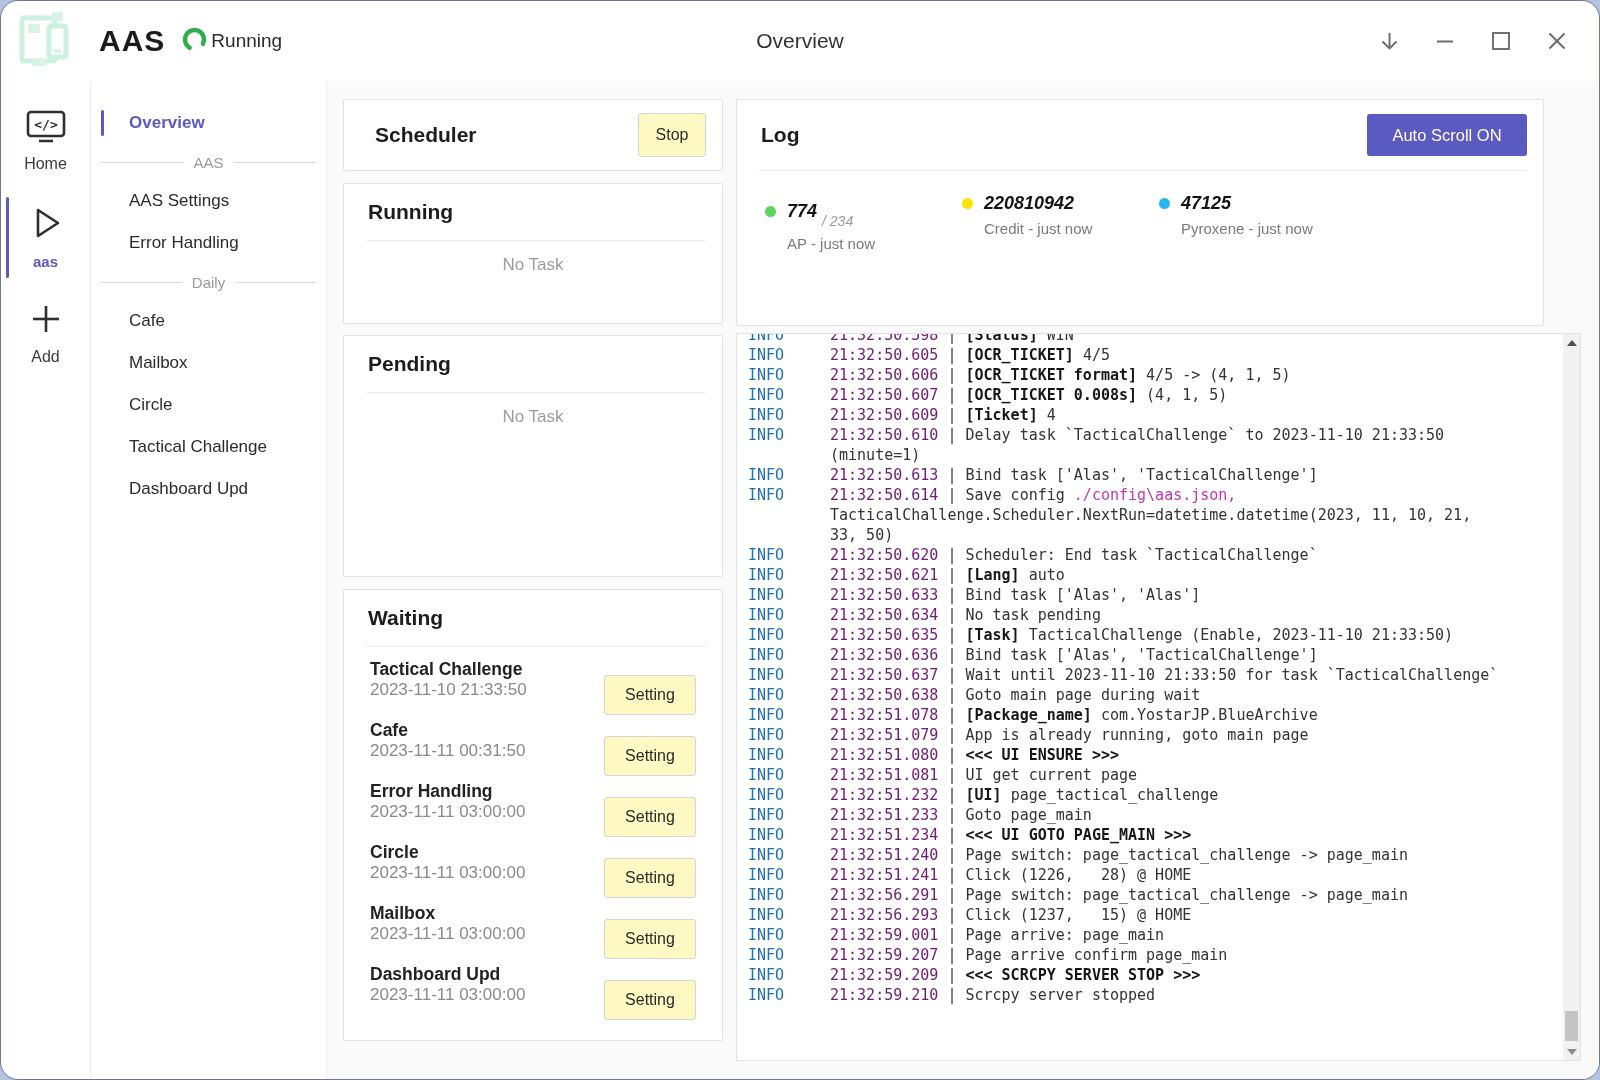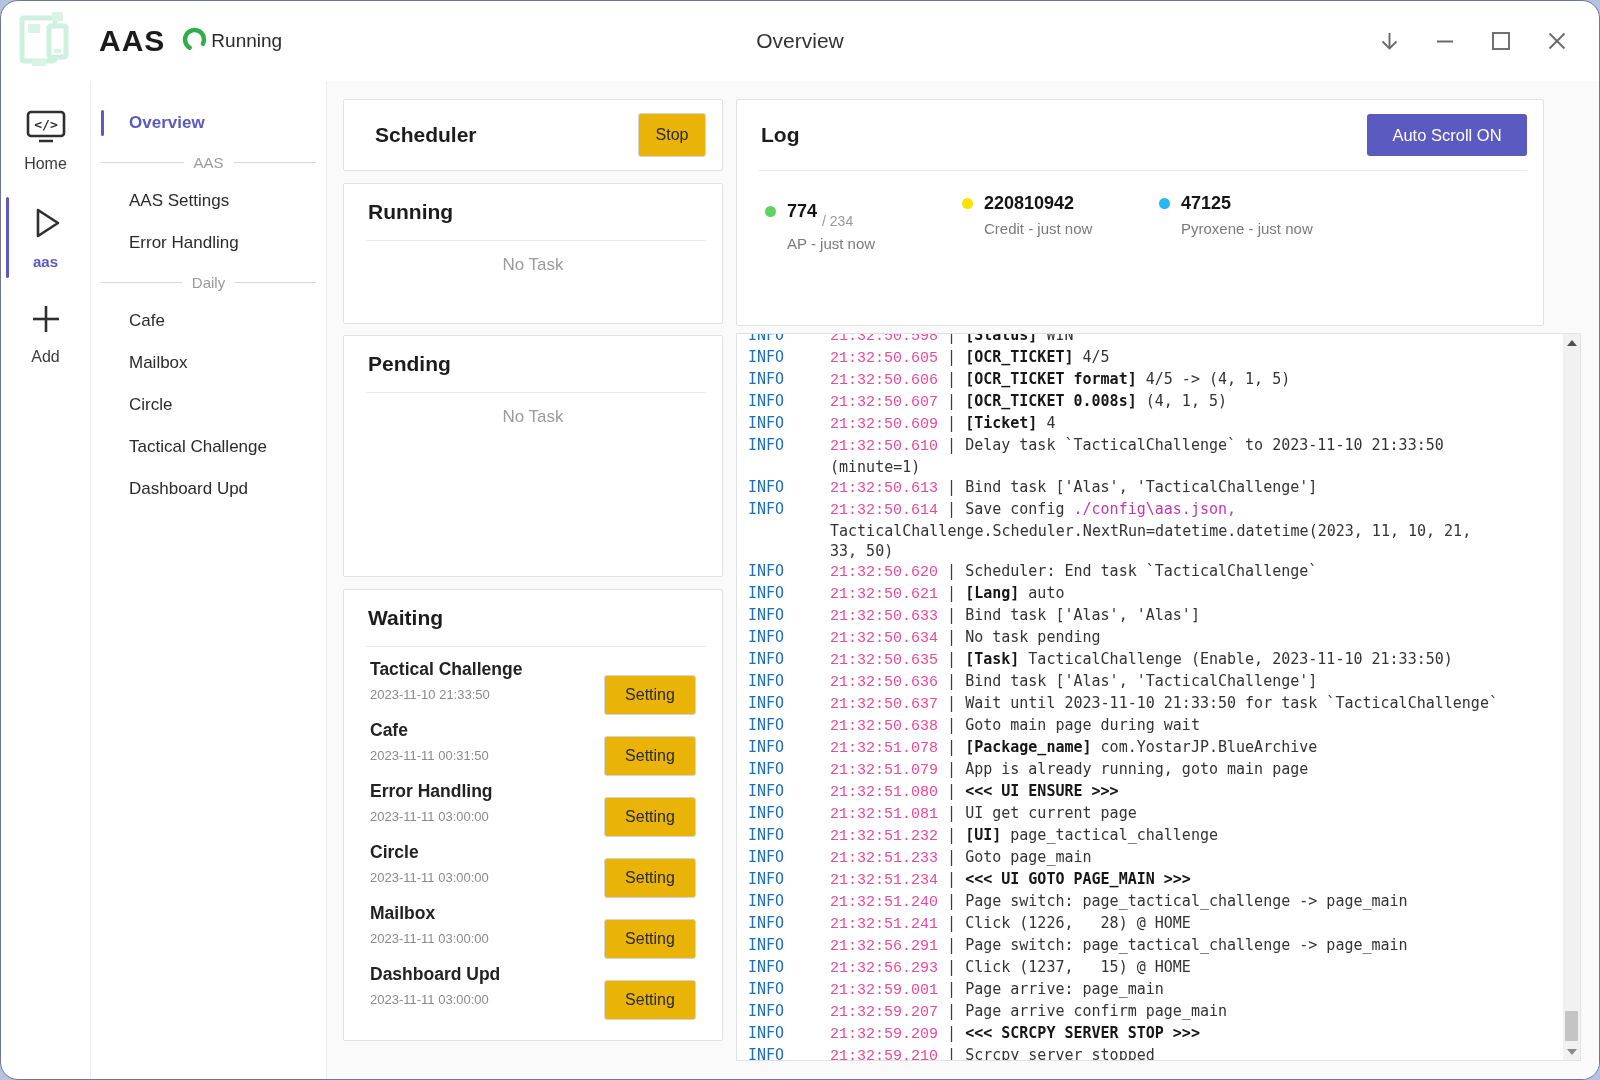--- a/index.html
+++ b/index.html
@@ -46,53 +46,53 @@
   .col-right { flex: 1; display: flex; flex-direction: column; min-width: 0; }
 
   .card { background: #fff; border: 1px solid #e2e2e2; border-radius: 2px; }
   .card-head { height: 56px; display: flex; align-items: center; padding-left: 24px;
                font-size: 21px; font-weight: bold; color: #1c1c1c; }
   .card-divider { height: 1px; background: #ebebeb; margin: 0 16px 0 22px; }
   .no-task { text-align: center; color: #9b9b9b; font-size: 17px; margin-top: 14px; }
 
   .scheduler-card { height: 72px; display: flex; align-items: center; padding: 0 16px 0 24px; margin-bottom: 12px; }
   .scheduler-title { font-size: 21px; font-weight: bold; color: #1c1c1c; flex: 1; margin-left: 7px; }
-  .btn-outline { background: #eab308; border: 1px solid #d4d4d4; border-radius: 3px; font-size: 16px;
+  .btn-outline { background: #fef9c3; border: 1px solid #d4d4d4; border-radius: 3px; font-size: 16px;
                  color: #2b2b2b; font-family: inherit; cursor: pointer; }
   .stop-btn { width: 68px; height: 44px; }
 
   .running-card { height: 141px; margin-bottom: 11px; }
   .pending-card { height: 242px; margin-bottom: 12px; }
   .waiting-card { height: 452px; }
 
   .waiting-list { padding-top: 10px; }
   .wait-row { height: 61px; position: relative; padding-left: 26px; }
   .wait-name { font-size: 17.5px; font-weight: bold; color: #222; padding-top: 2px; }
-  .wait-time { font-size: 13px; color: #8a8a8a; margin-top: 7px; }
+  .wait-time { font-size: 17px; color: #8a8a8a; }
   .setting-btn { position: absolute; right: 26px; top: 18px; width: 92px; height: 40px; }
 
   .log-card { height: 227px; margin-bottom: 7px; margin-right: 37px; }
   .log-head { height: 70px; display: flex; align-items: center; padding: 0 16px 0 24px; }
   .log-title { font-size: 21px; font-weight: bold; color: #1c1c1c; flex: 1; }
   .autoscroll-btn { width: 160px; height: 42px; background: #5b5ac1; color: #fff; border: none; border-radius: 3px;
                     font-size: 16.5px; font-family: inherit; cursor: pointer; }
   .log-stats { display: flex; padding: 22px 0 0 28px; }
   .stat { width: 197px; }
-  .stat-top { display: flex; align-items: center; }
+  .stat-top { display: flex; align-items: center; font-style: italic; }
   .stat-dot { width: 11px; height: 11px; border-radius: 50%; margin-right: 11px; flex: 0 0 auto; }
   .stat-value { font-size: 18px; font-weight: bold; color: #141414; }
   .stat-suffix { font-size: 14px; color: #9a9a9a; margin-left: 5px; margin-top: 20px; }
   .stat-label { font-size: 15px; color: #7a7a7a; margin: 6px 0 0 22px; }
 
   .log-view { flex: 1; position: relative; overflow: hidden; background: #fff; border: 1px solid #e2e2e2; }
   .log-content { position: absolute; top: -9px; left: 0; right: 17px;
                  font-family: "DejaVu Sans Mono", monospace; font-size: 15px; line-height: 20px; color: #333; }
   .log-row { position: relative; padding-left: 93px; padding-right: 50px; white-space: pre-wrap; }
   .lvl { position: absolute; left: 11px; color: #1c6fb8; }
-  .time { color: #ec4899; font-family: Liberation Mono, monospace; }
+  .time { color: #701a75; }
   .pipe { color: #3c3c3c; }
   .seg-b { font-weight: bold; color: #161616; }
   .seg-m { color: #c236b2; }
 
   .scrollbar { position: absolute; top: 0; right: 0; bottom: 0; width: 17px; background: #f1f1f1; }
   .sb-up, .sb-down { position: absolute; left: 0; right: 0; height: 17px; display: flex;
                      align-items: center; justify-content: center; cursor: pointer; }
   .sb-up { top: 0; } .sb-down { bottom: 0; }
   .sb-up .tri { width: 0; height: 0; border-left: 5px solid transparent; border-right: 5px solid transparent;
                 border-bottom: 6px solid #4f4f4f; }

